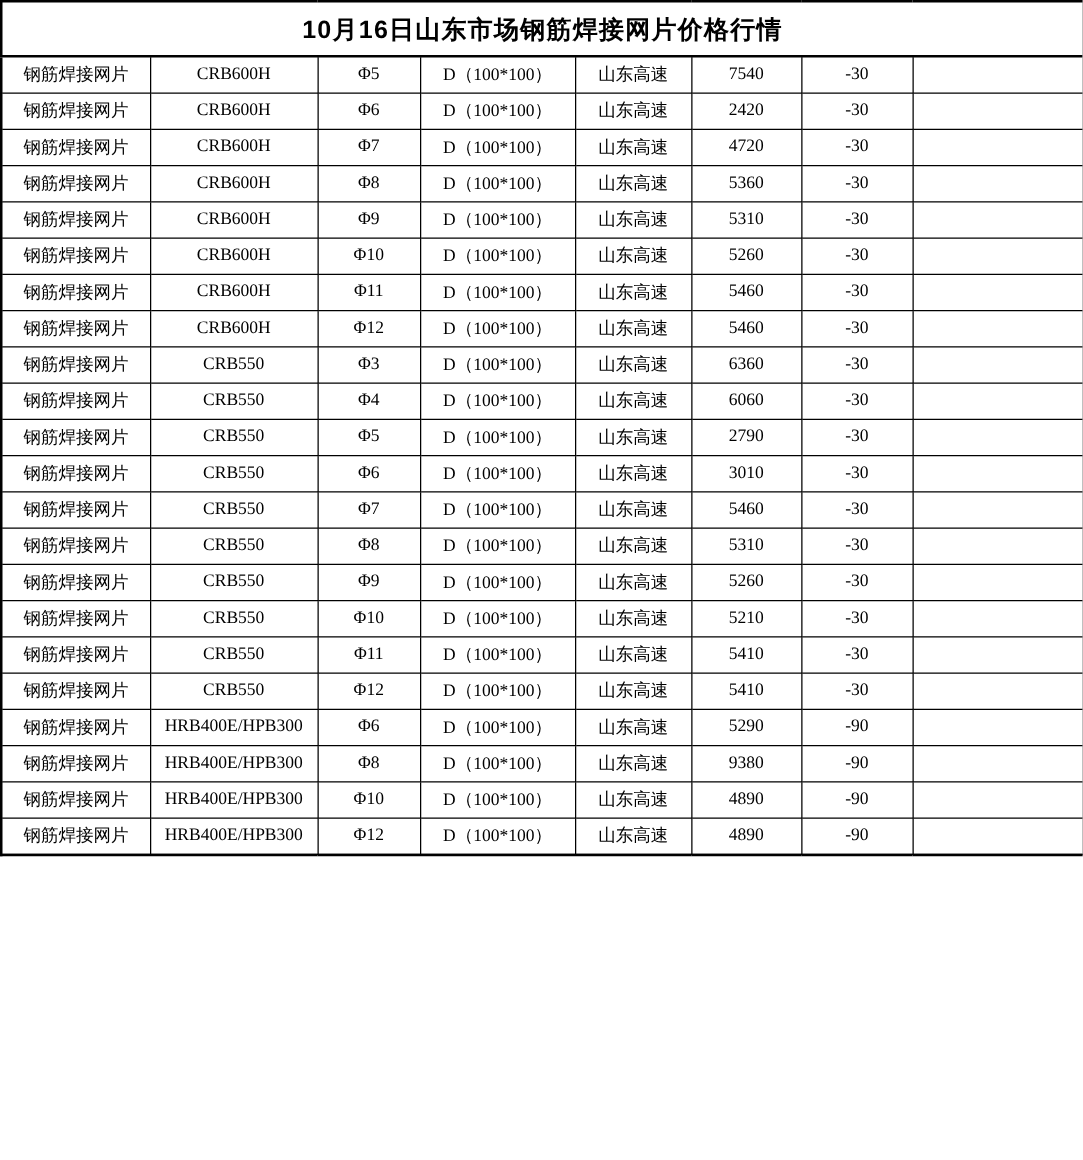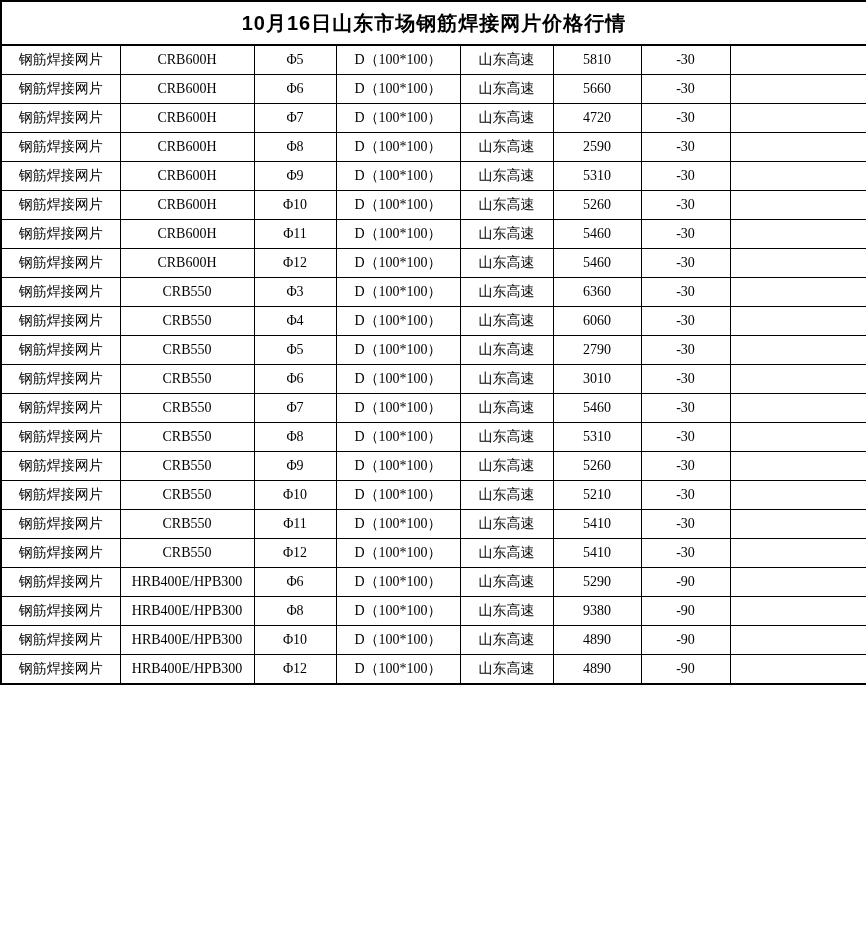--- a/index.html
+++ b/index.html
@@ -64,51 +64,51 @@
         <td colspan="8">10月16日山东市场钢筋焊接网片价格行情</td>
       </tr>
     </thead>
     <tbody class="data-body">
         <tr>
           <td>钢筋焊接网片</td>
           <td>CRB600H</td>
           <td>Φ5</td>
           <td>D（100*100）</td>
           <td>山东高速</td>
-          <td>5810</td>
+          <td>7540</td>
           <td>-30</td>
           <td></td>
         </tr>
         <tr>
           <td>钢筋焊接网片</td>
           <td>CRB600H</td>
           <td>Φ6</td>
           <td>D（100*100）</td>
           <td>山东高速</td>
-          <td>5660</td>
+          <td>2420</td>
           <td>-30</td>
           <td></td>
         </tr>
         <tr>
           <td>钢筋焊接网片</td>
           <td>CRB600H</td>
           <td>Φ7</td>
           <td>D（100*100）</td>
           <td>山东高速</td>
           <td>4720</td>
           <td>-30</td>
           <td></td>
         </tr>
         <tr>
           <td>钢筋焊接网片</td>
           <td>CRB600H</td>
           <td>Φ8</td>
           <td>D（100*100）</td>
           <td>山东高速</td>
-          <td>2590</td>
+          <td>5360</td>
           <td>-30</td>
           <td></td>
         </tr>
         <tr>
           <td>钢筋焊接网片</td>
           <td>CRB600H</td>
           <td>Φ9</td>
           <td>D（100*100）</td>
           <td>山东高速</td>
           <td>5310</td>

